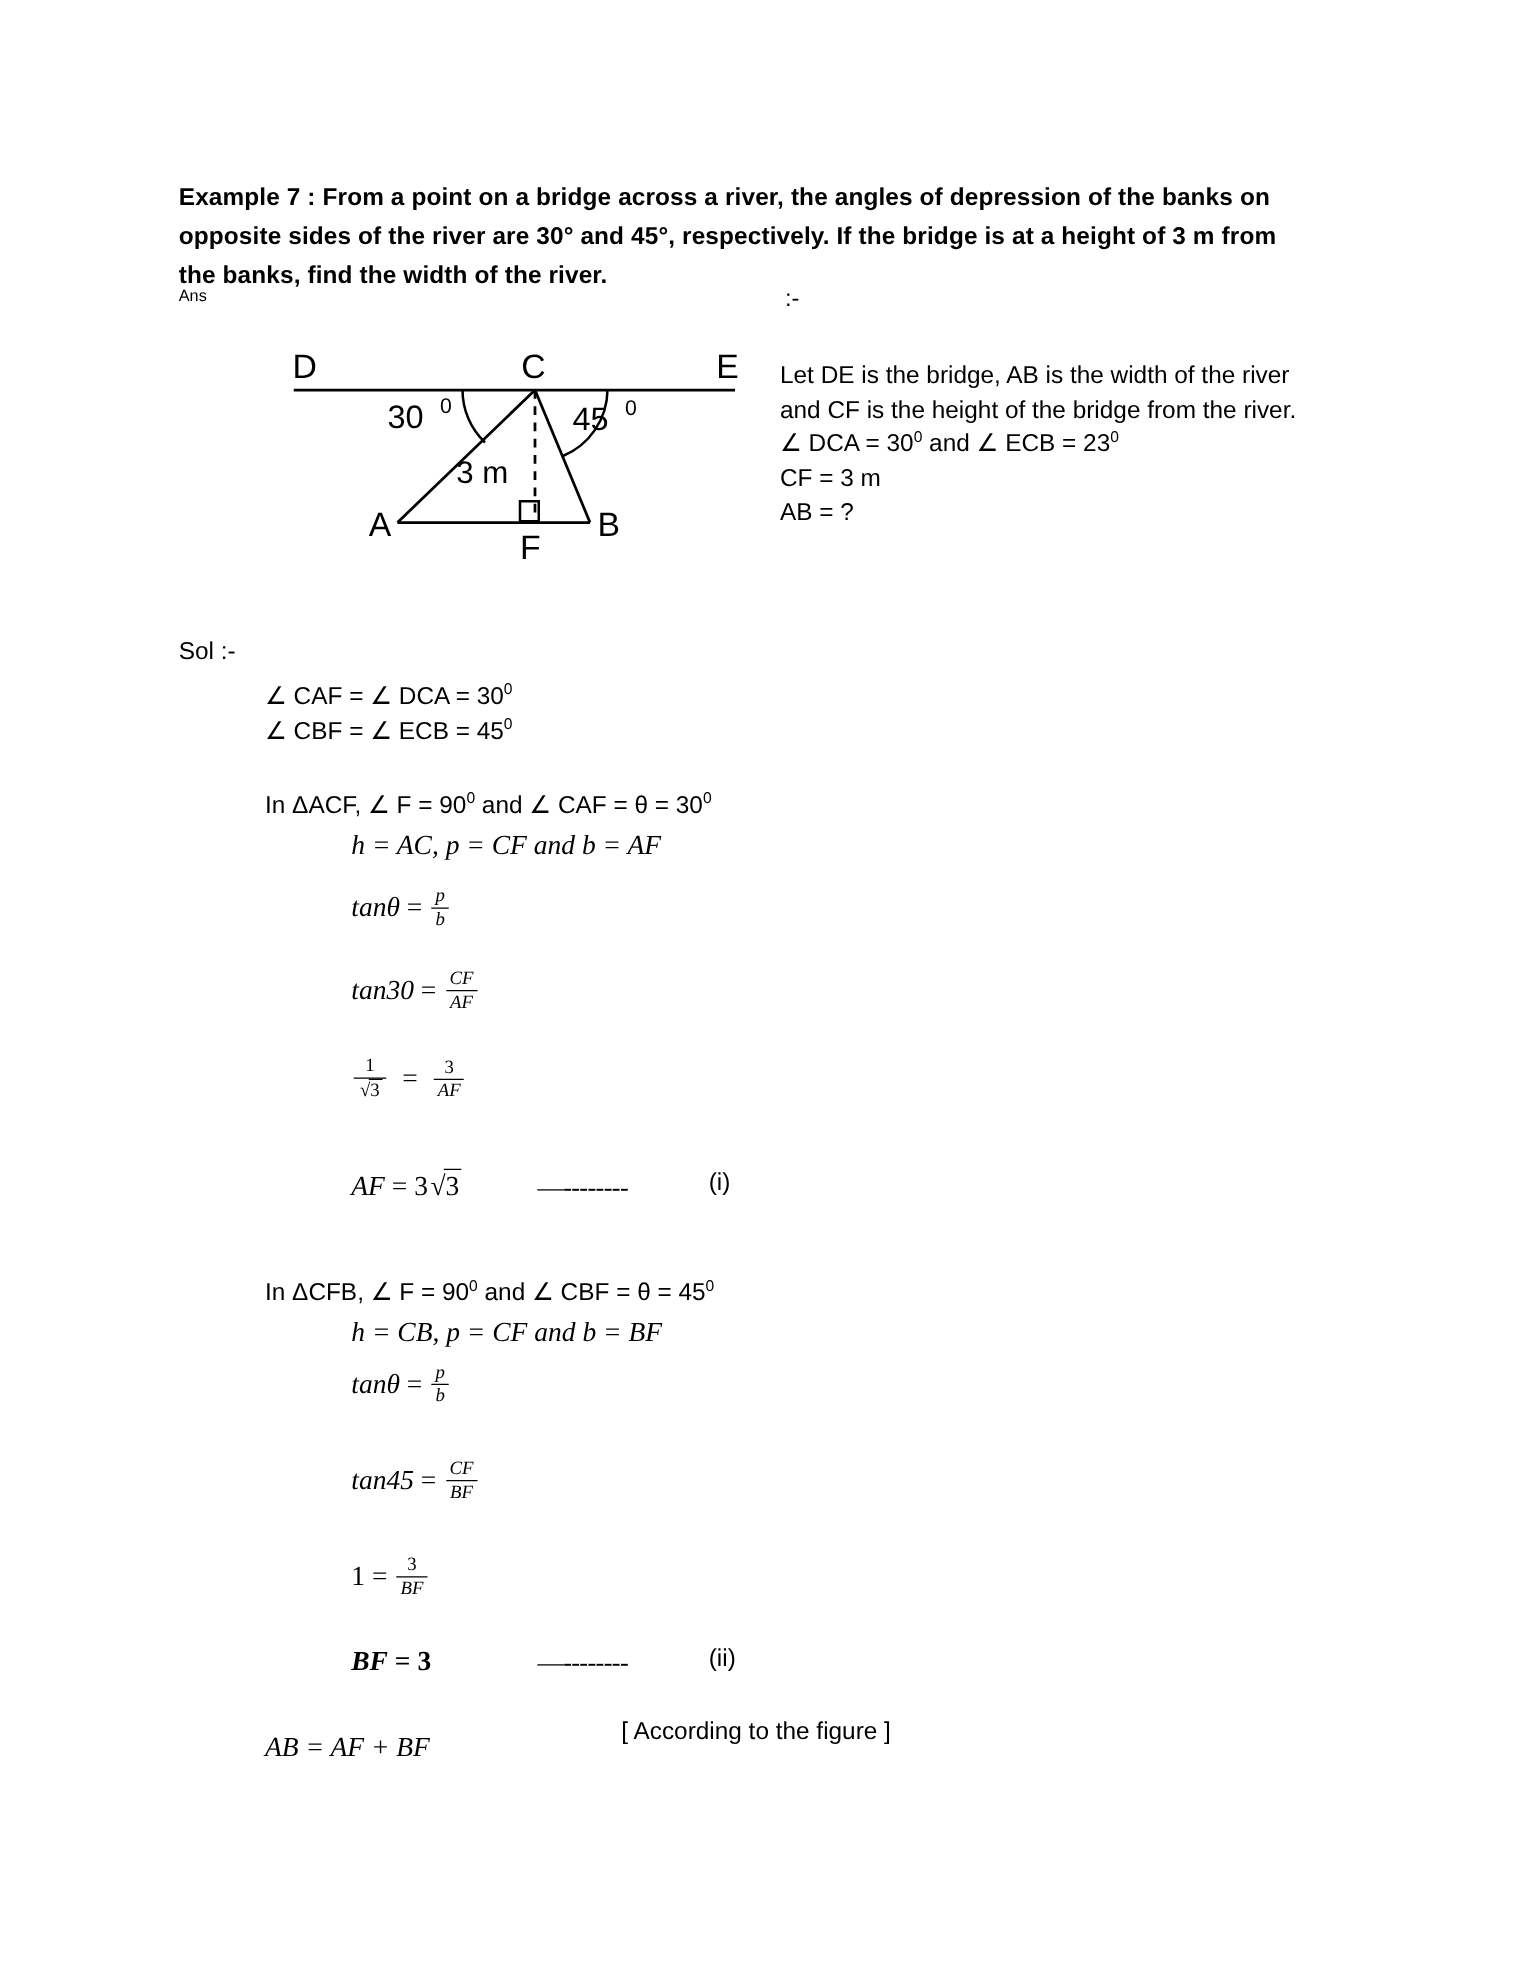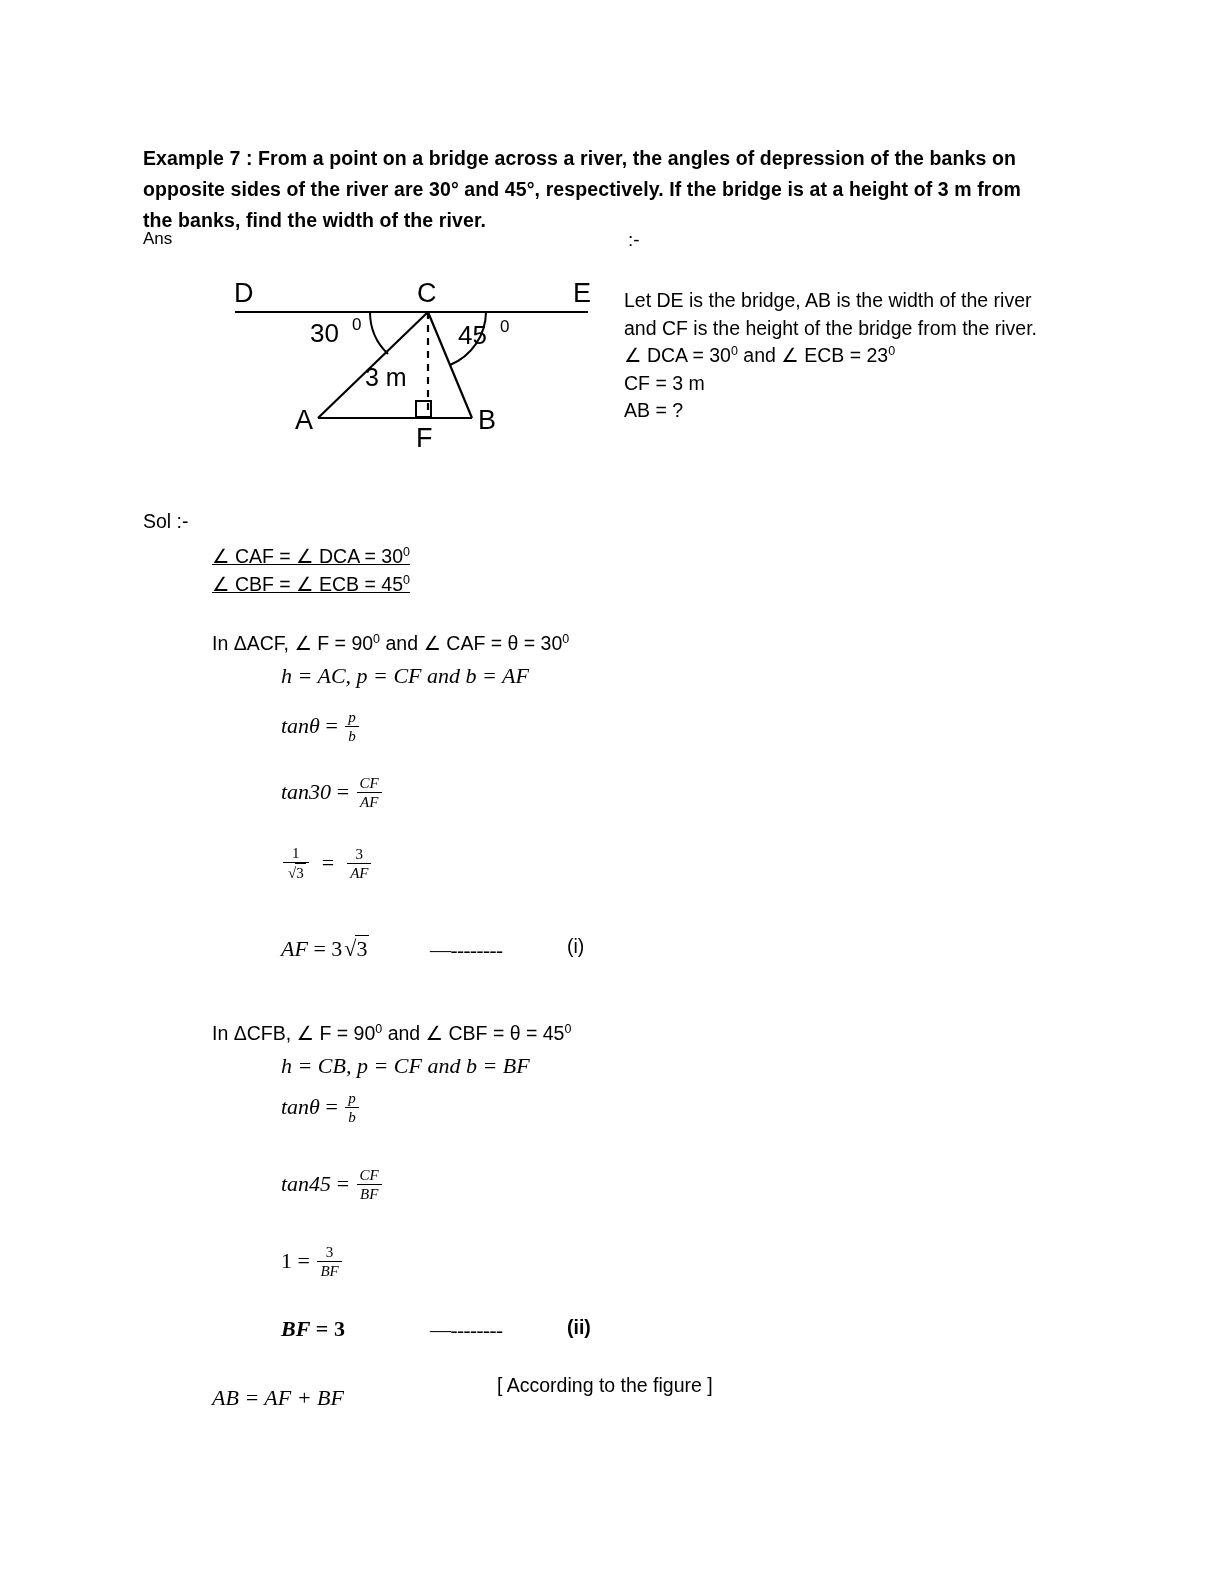--- a/index.html
+++ b/index.html
@@ -29,21 +29,21 @@
     left: 143px;
     top: 143px;
     width: 880px;
     font-size: 19.5px;
     font-weight: bold;
     line-height: 31px;
     letter-spacing: 0.1px;
   }
 
   
-  #ans-label { left: 143px; top: 229px; font-size: 17px; }
+  #ans-label { left: 143px; top: 229px; font-size: 13px; }
   #ans-colon { left: 628px; top: 229px; font-size: 19px; }
 
   
   #figure {
     left: 210px;
     top: 272px;
     width: 400px;
     height: 185px;
   }
   #figure svg { display: block; }
@@ -79,21 +79,20 @@
   #notes .nline { white-space: nowrap; }
   #notes .wrapline { white-space: normal; }
   sup.deg { font-size: 12.5px; vertical-align: super; line-height: 0; }
 
   
   #sol-label { left: 143px; top: 510px; font-size: 19.5px; }
 
   .sol-line {
     font-size: 19.5px;
     white-space: nowrap;
-    text-decoration: underline;
   }
   #sol-caf { left: 212px; top: 545px; }
   #sol-cbf { left: 212px; top: 573px; }
 
   #in-acf { left: 212px; top: 632px; font-size: 19.5px; white-space: nowrap; }
   #in-cfb { left: 212px; top: 1022px; font-size: 19.5px; white-space: nowrap; }
 
   
   .math {
     font-family: "Liberation Serif", serif;
@@ -159,21 +158,21 @@
     letter-spacing: -0.5px;
   }
   #dash-i  { left: 430px; top: 938px; }
   #dash-ii { left: 430px; top: 1318px; }
 
   .romannum {
     font-family: "Liberation Sans", sans-serif;
     font-size: 19.5px;
   }
   #rom-i  { left: 567px; top: 935px; }
-  #rom-ii { left: 567px; top: 1316px; font-weight: bold; }
+  #rom-ii { left: 567px; top: 1316px; }
 
   #acc-fig { left: 497px; top: 1374px; font-size: 19.5px; white-space: nowrap; }
 </style>
 </head>
 <body>
 
 <div class="page">
 
   <div class="abs" id="question-block">Example 7 : From a point on a bridge across a river, the angles of depression of the banks on opposite sides of the river are 30° and 45°, respectively. If the bridge is at a height of 3 m from the banks, find the width of the river.</div>
 

